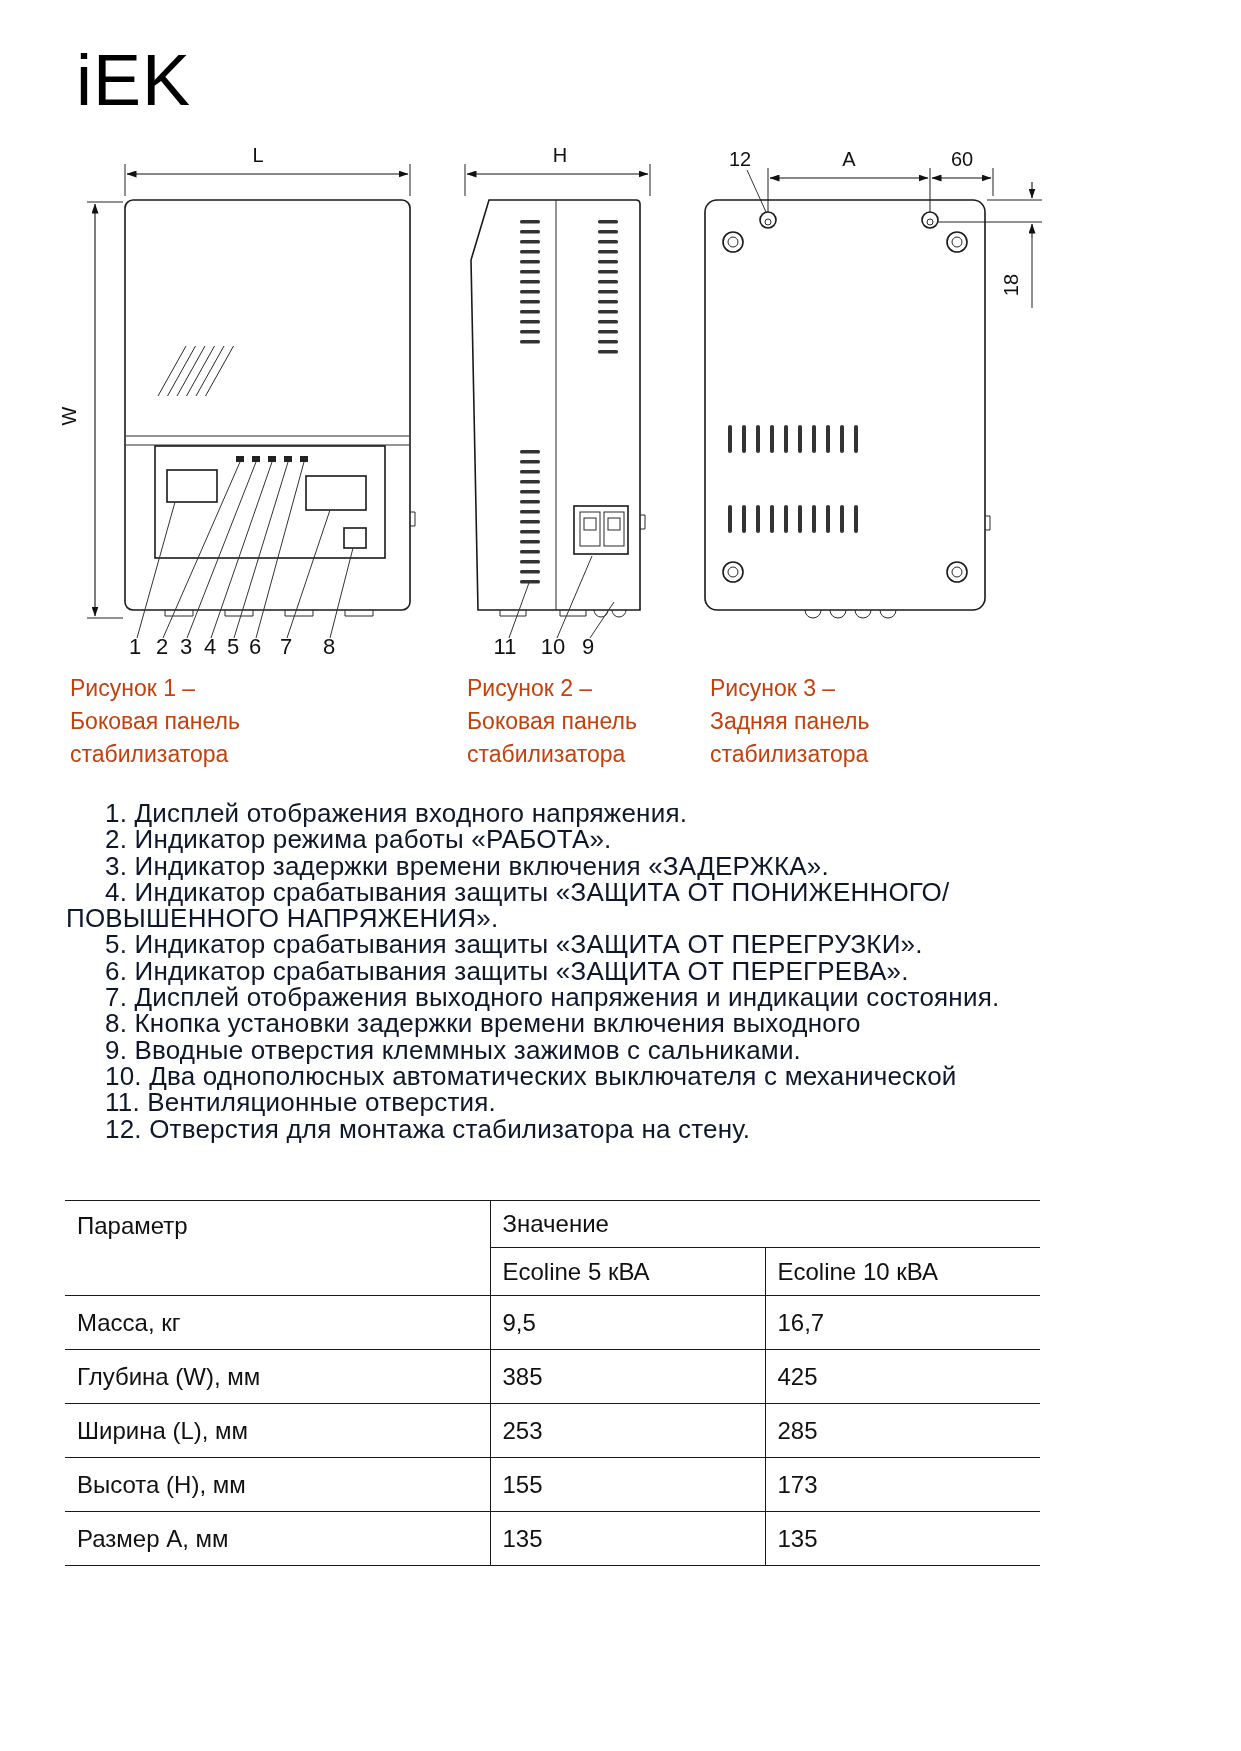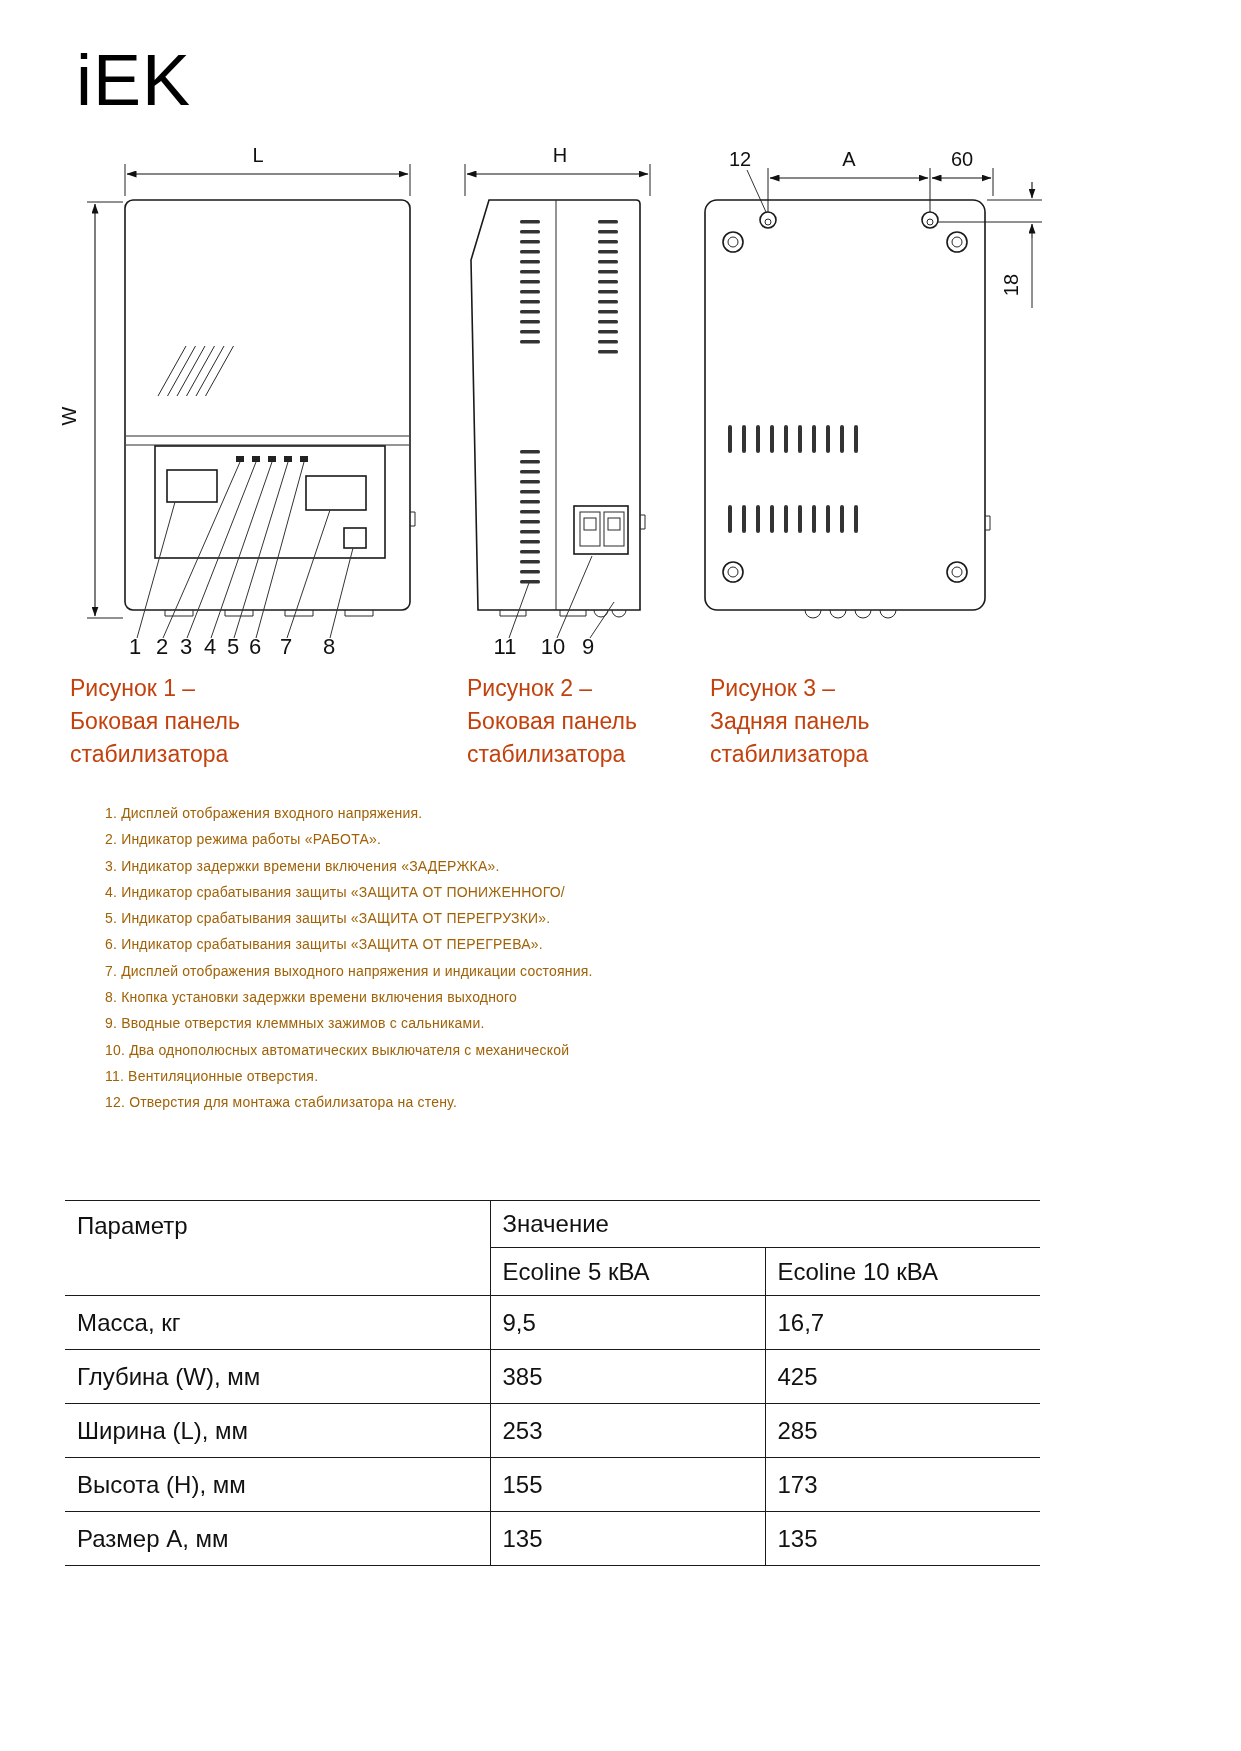--- a/index.html
+++ b/index.html
@@ -19,21 +19,21 @@
   .ext{stroke:#222;stroke-width:1;fill:none}
   .dim{stroke:#111;stroke-width:1.1;fill:none}
   .leader{stroke:#333;stroke-width:1;fill:none}
   .fill{fill:#222;stroke:none}
   .dimlab{font:20px "Liberation Sans",sans-serif;fill:#111;text-anchor:middle}
   .callout{font:22px "Liberation Sans",sans-serif;fill:#111;text-anchor:middle}
 
   .caption{position:absolute;top:672px;font-size:23px;line-height:33px;color:#c2410c}
   .cap1{left:70px}.cap2{left:467px}.cap3{left:710px}
 
-  .notes{position:absolute;left:66px;top:800px;width:1120px;font-size:14px;line-height:26.3px;color:#a16207}
+  .notes{position:absolute;left:66px;top:800px;width:1120px;font-size:26px;line-height:26.3px;color:#0f172a}
   .note-line{white-space:nowrap;letter-spacing:.2px}
   .note-line.ind{padding-left:39px}
 
   table.doc-table{
     position:absolute;left:65px;top:1200px;width:975px;
     border-collapse:collapse;table-layout:fixed;font-size:24px;color:#111;
   }
   table.doc-table td{padding:0 6px 0 12px;vertical-align:middle;border-bottom:1.6px solid #1a1a1a}
   table.doc-table tr.h1 td{border-top:1.6px solid #1a1a1a}
   table.doc-table td.vtop{vertical-align:top;padding-top:11px}
@@ -247,20 +247,21 @@
     <div>Рисунок 3 –</div>
     <div>Задняя панель</div>
     <div>стабилизатора</div>
   </div>
 
   <div class="notes">
     <div class="note-line ind">1. Дисплей отображения входного напряжения.</div>
     <div class="note-line ind">2. Индикатор режима работы «РАБОТА».</div>
     <div class="note-line ind">3. Индикатор задержки времени включения «ЗАДЕРЖКА».</div>
     <div class="note-line ind">4. Индикатор срабатывания защиты «ЗАЩИТА ОТ ПОНИЖЕННОГО/</div>
+    <div class="note-line">ПОВЫШЕННОГО НАПРЯЖЕНИЯ».</div>
     <div class="note-line ind">5. Индикатор срабатывания защиты «ЗАЩИТА ОТ ПЕРЕГРУЗКИ».</div>
     <div class="note-line ind">6. Индикатор срабатывания защиты «ЗАЩИТА ОТ ПЕРЕГРЕВА».</div>
     <div class="note-line ind">7. Дисплей отображения выходного напряжения и индикации состояния.</div>
     <div class="note-line ind">8. Кнопка установки задержки времени включения выходного</div>
     <div class="note-line ind">9. Вводные отверстия клеммных зажимов с сальниками.</div>
     <div class="note-line ind">10. Два однополюсных автоматических выключателя с механической</div>
     <div class="note-line ind">11. Вентиляционные отверстия.</div>
     <div class="note-line ind">12. Отверстия для монтажа стабилизатора на стену.</div>
   </div>
 

